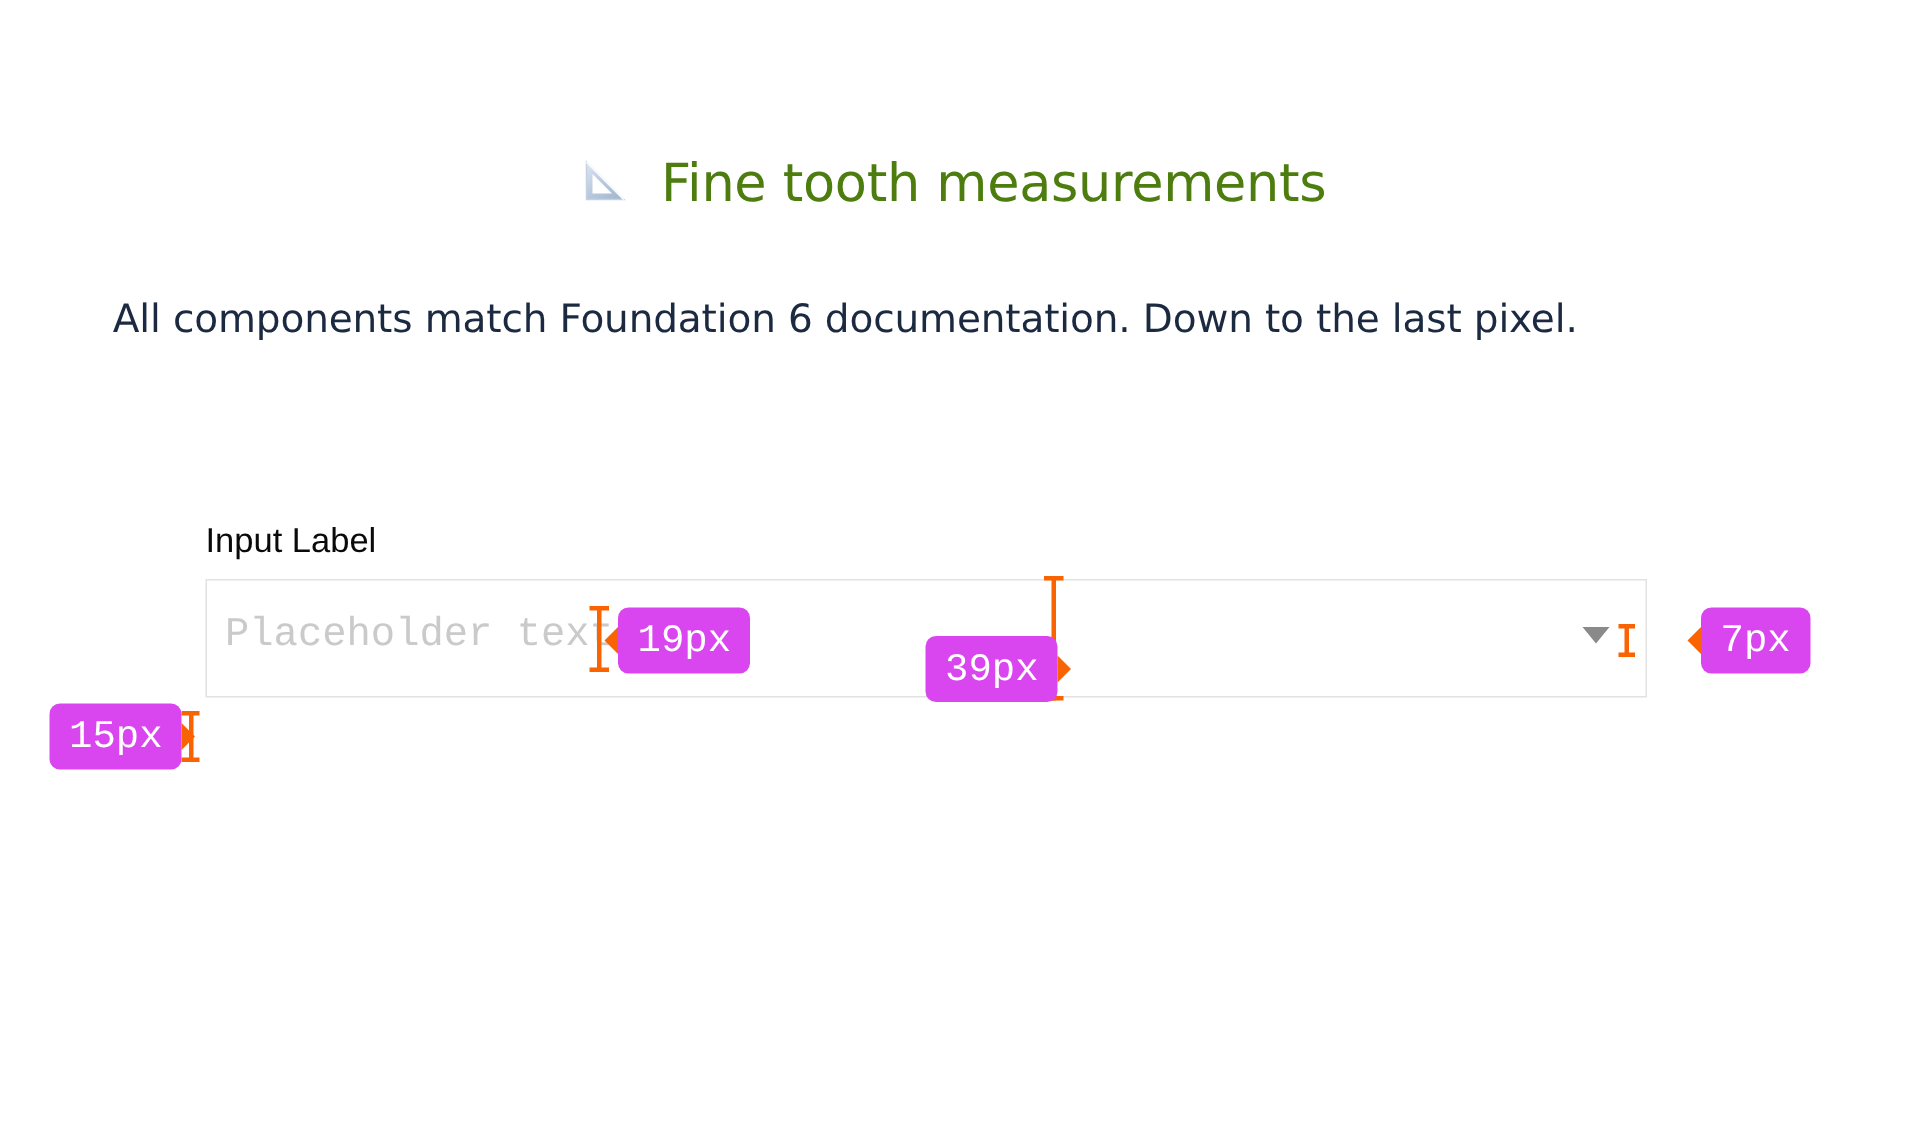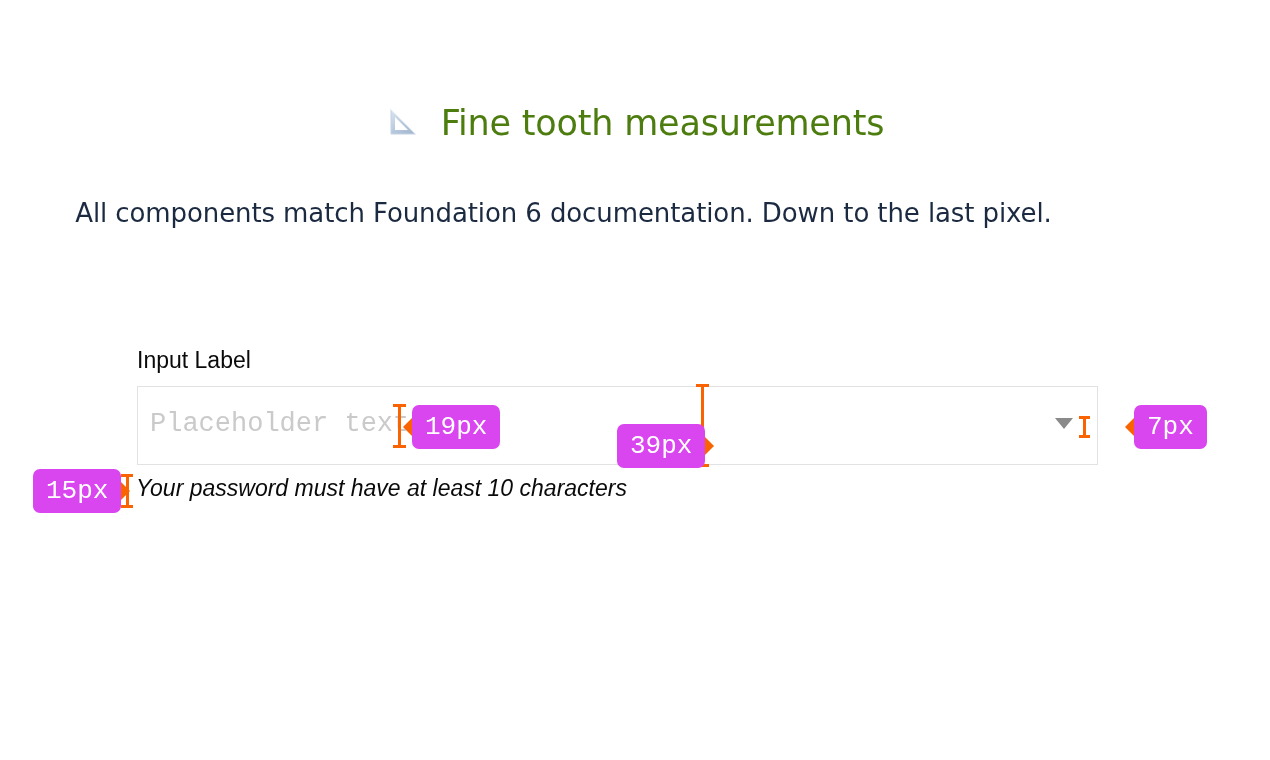--- a/index.html
+++ b/index.html
@@ -185,21 +185,20 @@
 <div class="spec-area">
 
   <div class="input-label">Input Label</div>
 
   <div class="text-input"></div>
 
   <div class="placeholder">Placeholder text</div>
 
   <div class="select-caret"></div>
 
-  <div class="helper-text">Your password must have at least 10 characters</div>
 
   <div class="ibeam vertical" style="left:393px; top:404px; width:13px; height:44px;">
     <div class="cap top"></div>
     <div class="bar"></div>
     <div class="cap bottom"></div>
   </div>
   <div class="badge" style="left:412px; top:405px;">
     <span class="notch left"></span>
     <span>19px</span>
   </div>

